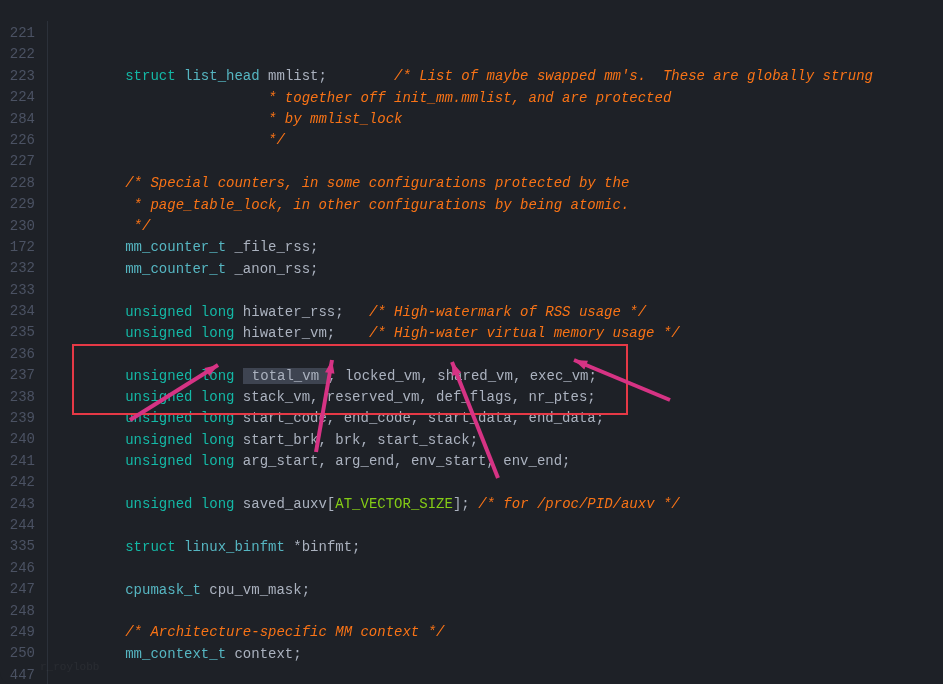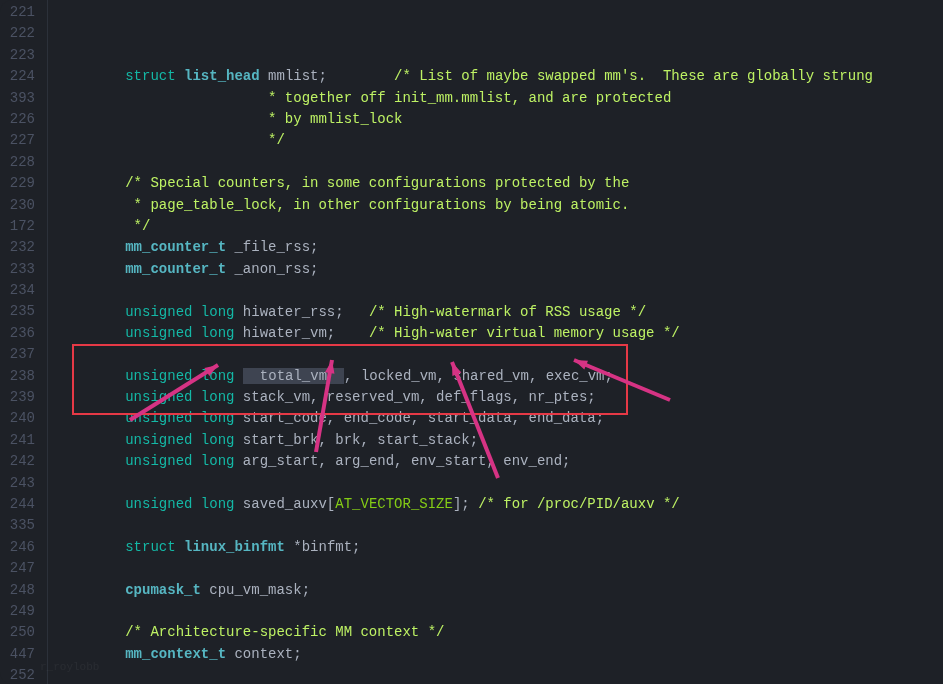--- a/index.html
+++ b/index.html
@@ -22,34 +22,35 @@
   }
   .gutter {
     background: #1e2127;
     color: #4b5263;
     text-align: right;
     padding: 2px 12px 2px 8px;
     user-select: none;
     width: 48px;
     flex-shrink: 0;
     border-right: 1px solid #2c313a;
+    margin-top: 21px;
   }
   .gutter div { height: 21.4px; }
   .code {
     padding: 2px 0 2px 10px;
     white-space: pre;
     position: relative;
     flex: 1;
   }
   .code .line { height: 21.4px; position: relative; }
   .kw { color: #14b8a6; }
   .id { color: #84cc16; }
-  .fn { color: #56b6c2; font-weight: bold; }
-  .cm { color: #bef264; }
-  .hl { background: #3e4451; border-radius:0; padding:0 17px;}
+  .fn { color: #56b6c2; }
+  .cm { color: #f97316; font-style: italic; }
+  .hl { background: #3e4451; border-radius:0; padding:0 9px;}
   .redbox {
     position: absolute;
     border: 2px solid #e63946;
     pointer-events: none;
     z-index: 5;
   }
   .watermark {
     position:absolute;
     left: 40px; bottom: 6px;
     color: rgba(255,255,255,.05);
@@ -59,21 +60,21 @@
 </style>
 </head>
 <body>
 
 <div class="editor">
   <div class="gutter" id="gutter">
       <div>221</div>
       <div>222</div>
       <div>223</div>
       <div>224</div>
-      <div>393</div>
+      <div>284</div>
       <div>226</div>
       <div>227</div>
       <div>228</div>
       <div>229</div>
       <div>230</div>
       <div>172</div>
       <div>232</div>
       <div>233</div>
       <div>234</div>
       <div>235</div>

